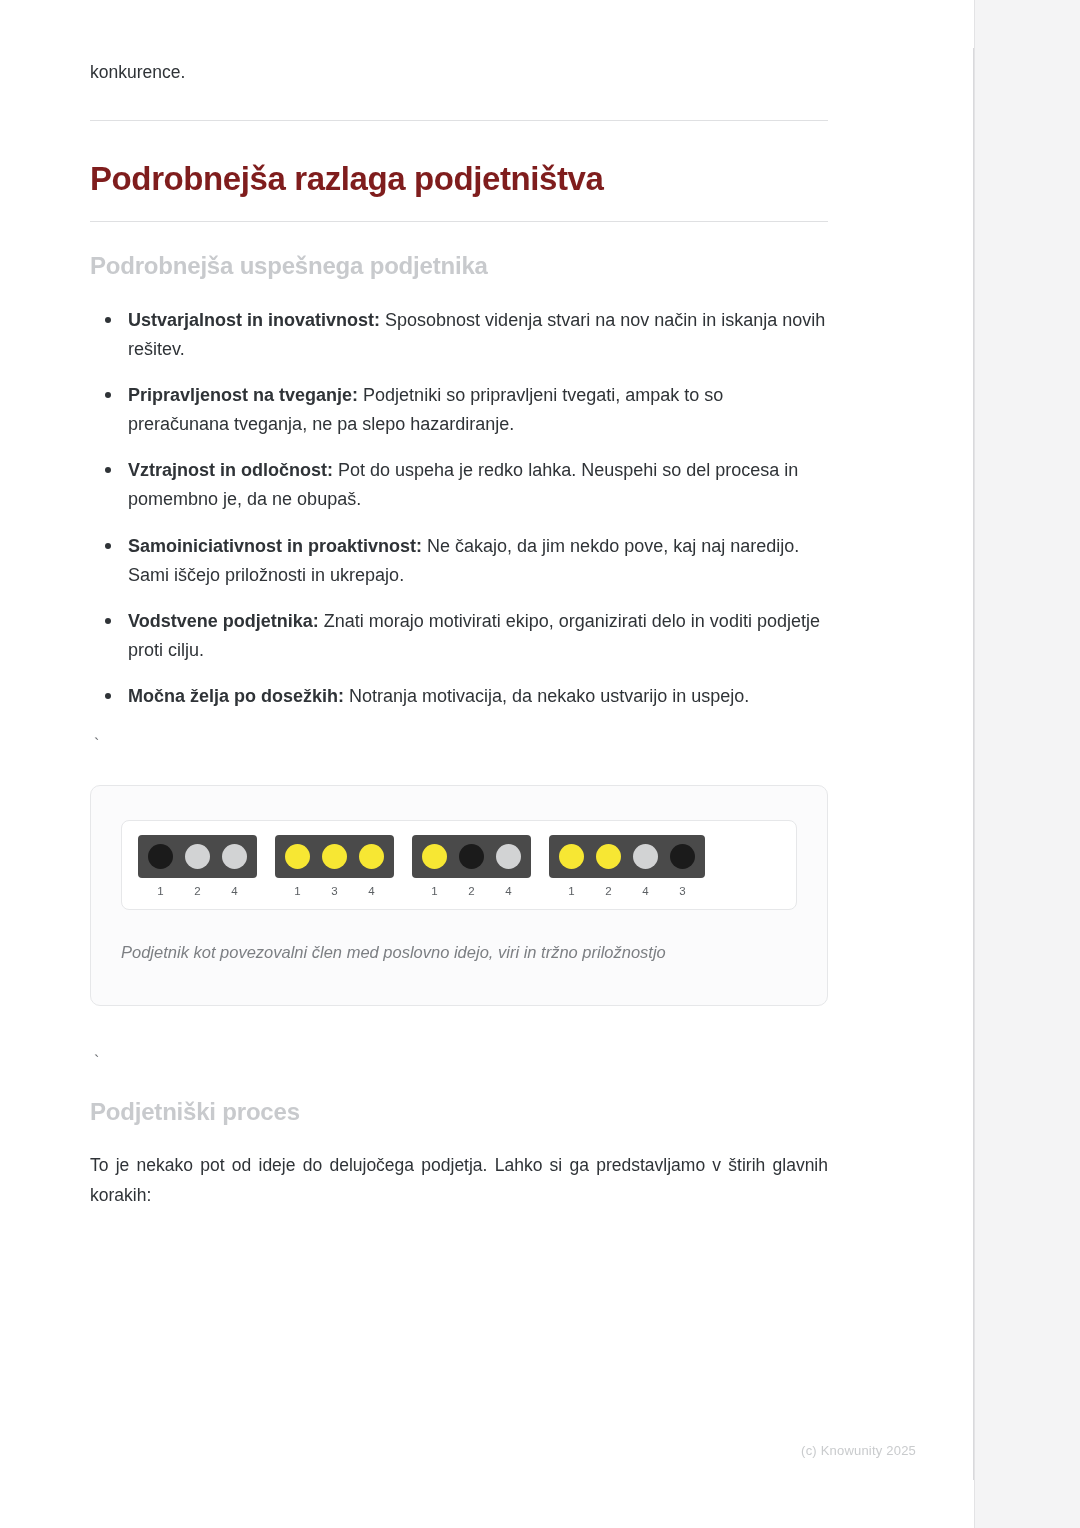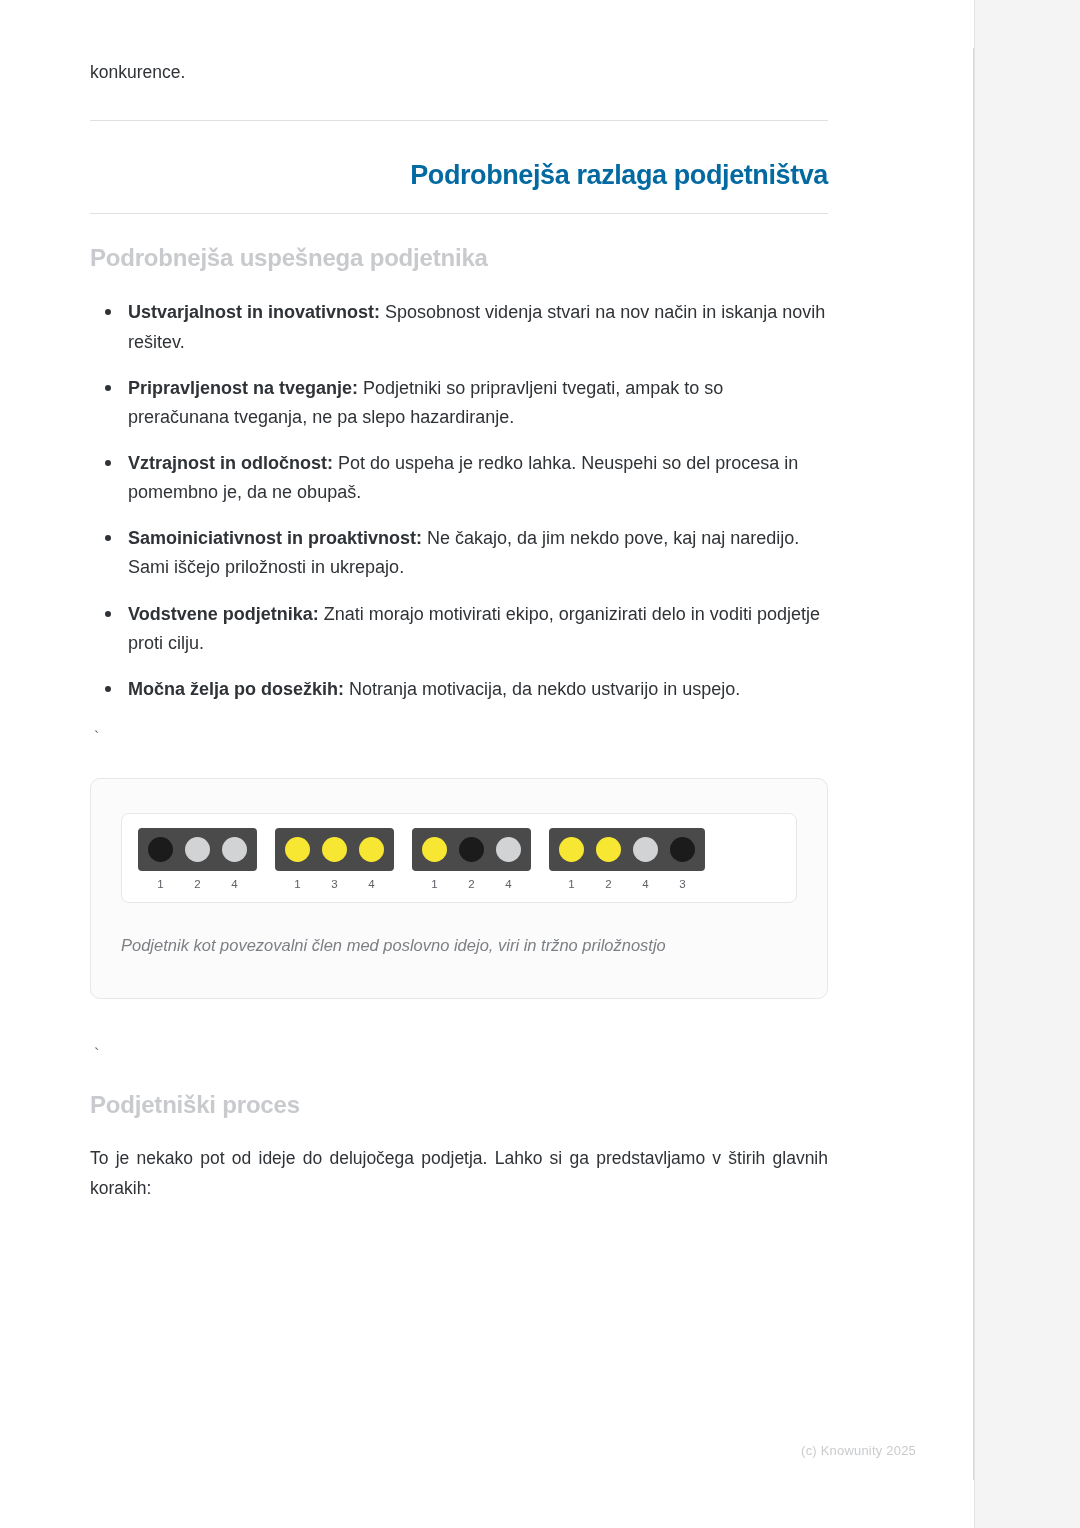--- a/index.html
+++ b/index.html
@@ -59,27 +59,26 @@
   }
 
   .hr-top {
     margin-top: 34px;
     height: 1px;
     background: #dfe0e2;
     width: 100%;
   }
 
   h1.doc-title {
-    font-size: 27px;
+    font-size: 33px;
     font-weight: 700;
     letter-spacing: -0.4px;
-    color: #0369a1;
+    color: #7f1d1d;
     margin: 38px 0 0 0;
     line-height: 1.2;
-    text-align: right;
   }
 
   .hr-under-title {
     margin-top: 22px;
     height: 1px;
     background: #dfe0e2;
     width: 100%;
   }
 
   h2.section-title {
@@ -224,21 +223,21 @@
 
     <h2 class="section-title">Podrobnejša uspešnega podjetnika</h2>
 
 
     <ul class="bullets">
       <li><span class="b">Ustvarjalnost in inovativnost:</span><span> Sposobnost videnja stvari na nov način in iskanja novih rešitev.</span></li>
       <li><span class="b">Pripravljenost na tveganje:</span><span> Podjetniki so pripravljeni tvegati, ampak to so preračunana tveganja, ne pa slepo hazardiranje.</span></li>
       <li><span class="b">Vztrajnost in odločnost:</span><span> Pot do uspeha je redko lahka. Neuspehi so del procesa in pomembno je, da ne obupaš.</span></li>
       <li><span class="b">Samoiniciativnost in proaktivnost:</span><span> Ne čakajo, da jim nekdo pove, kaj naj naredijo. Sami iščejo priložnosti in ukrepajo.</span></li>
       <li><span class="b">Vodstvene podjetnika:</span><span> Znati morajo motivirati ekipo, organizirati delo in voditi podjetje proti cilju.</span></li>
-      <li><span class="b">Močna želja po dosežkih:</span><span> Notranja motivacija, da nekdo ustvarijo in uspejo.</span></li>
+      <li><span class="b">Močna želja po dosežkih:</span><span> Notranja motivacija, da nekako ustvarijo in uspejo.</span></li>
     </ul>
 
     <div class="tick">`</div>
 
     <div class="figure-box">
       <div class="diagram-strip">
 
         <div class="group">
           <div class="chipbar">
             <span class="dot black"></span>

